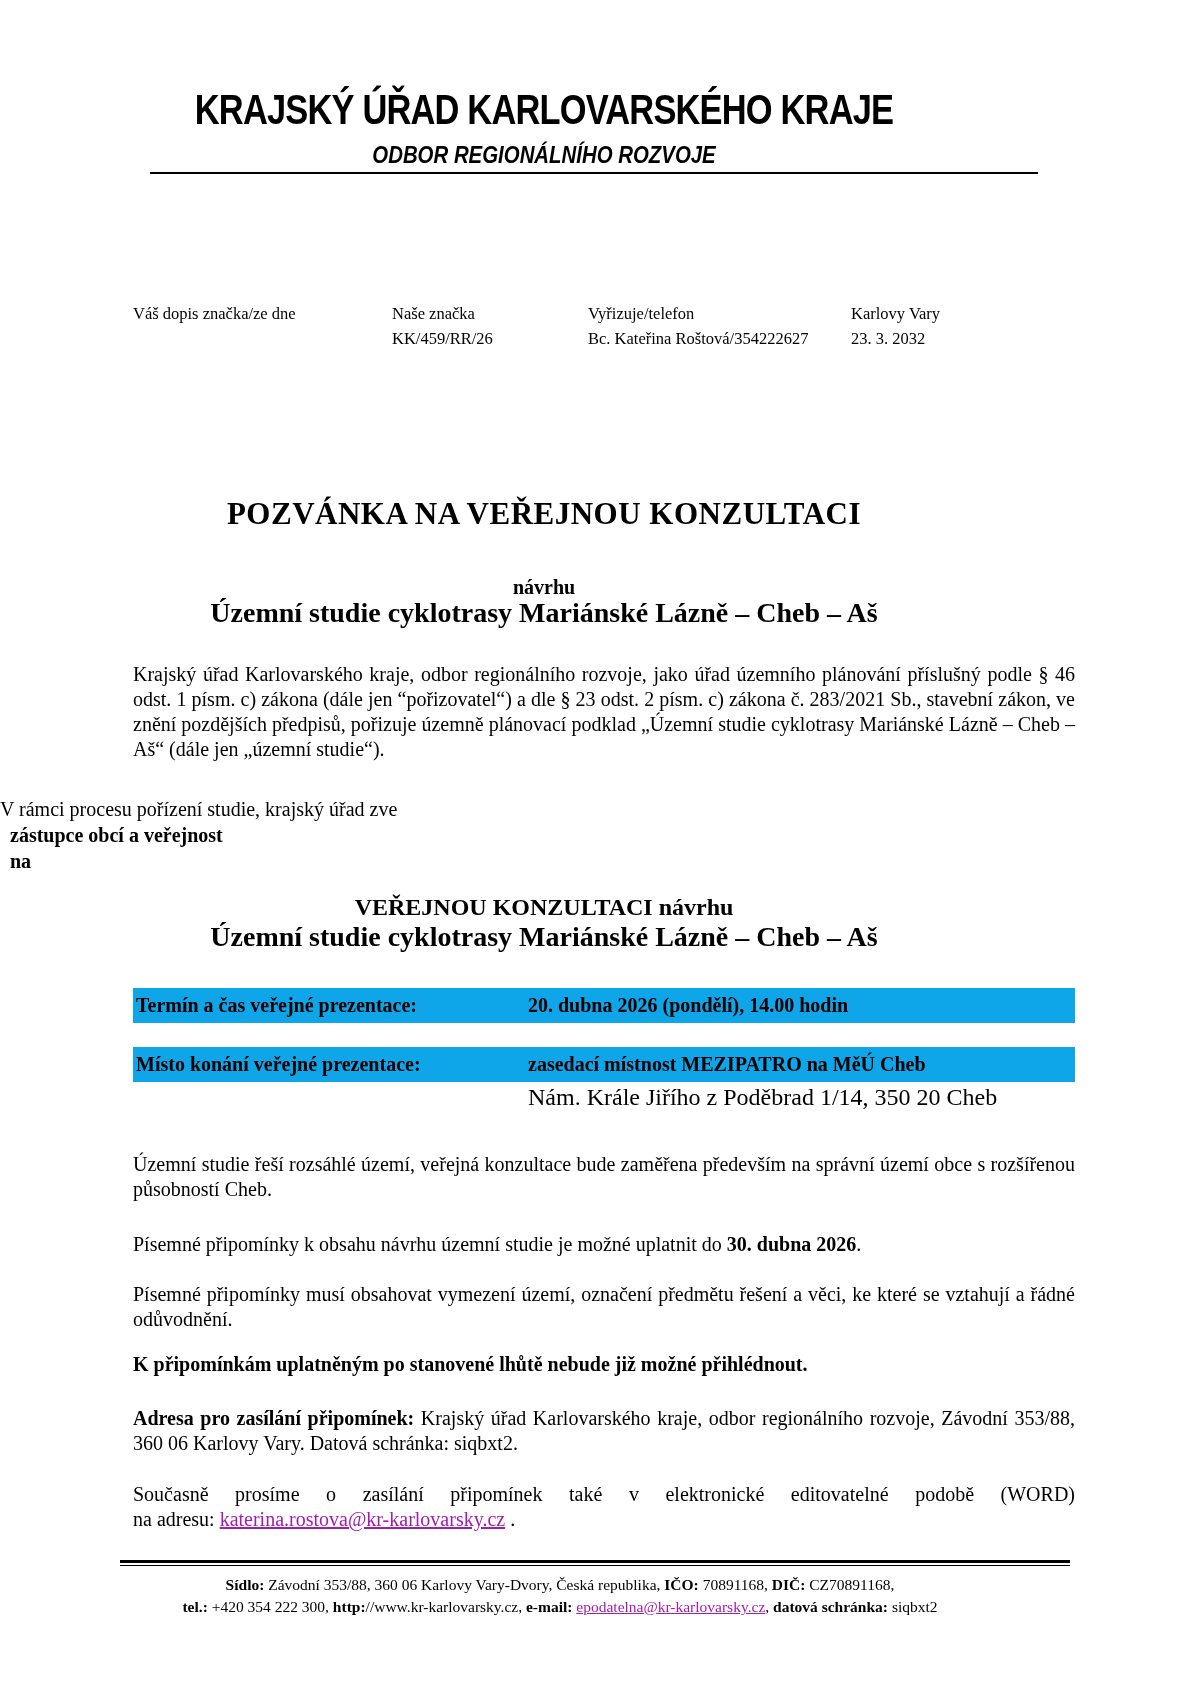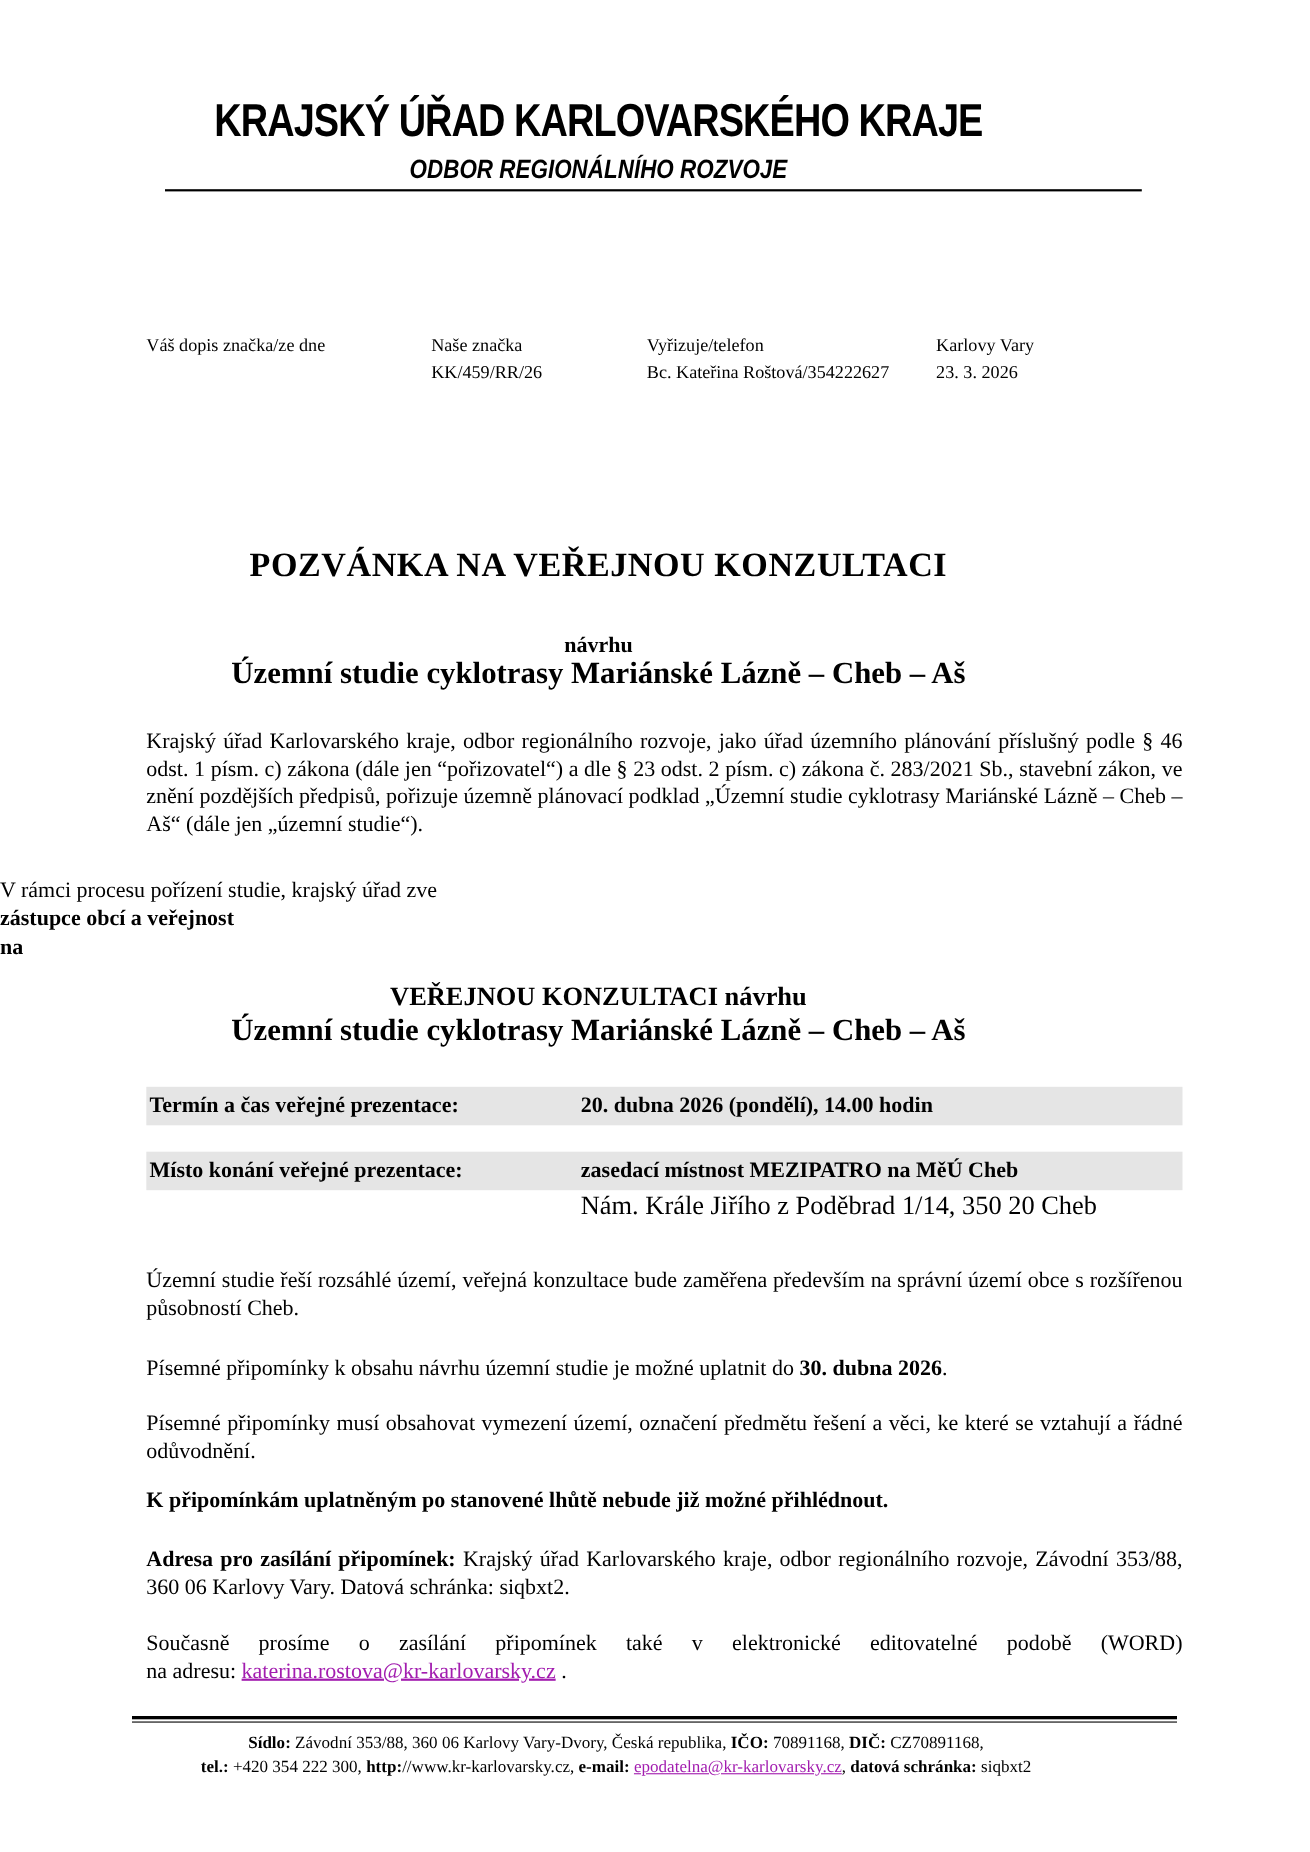--- a/index.html
+++ b/index.html
@@ -32,27 +32,27 @@
   .navrhu{position:absolute;top:576px;left:0;width:100%;text-align:center;
     font-weight:bold;font-size:20px;}
   .subject-1{position:absolute;top:597px;left:0;width:100%;text-align:center;
     font-weight:bold;font-size:28px;}
   
   .para{position:absolute;left:133px;width:942px;font-size:20px;line-height:25px;
     text-align:justify;}
   .intro{top:662px;}
   .invite-block{position:absolute;top:796px;left:0;width:100%;text-align:left;
     font-size:20px;line-height:26px;}
-  .invite-block .b{font-weight:bold;}
+  .invite-block .b{font-weight:bold;margin-left:10px;}
   .event-title{position:absolute;top:894px;left:0;width:100%;text-align:center;
     font-weight:bold;font-size:24px;}
   .event-subject{position:absolute;top:921px;left:0;width:100%;text-align:center;
     font-weight:bold;font-size:28px;}
   
-  .detail-row{position:absolute;left:133px;width:942px;height:35px;background:#e5e5e5;
+  .detail-row{position:absolute;left:133px;width:942px;height:35px;background:#0ea5e9;
     font-weight:bold;font-size:20px;line-height:35px;}
   .detail-row .d-label{position:absolute;left:3px;top:0;white-space:nowrap;}
   .detail-row .d-value{position:absolute;left:395px;top:0;white-space:nowrap;}
   .row-date{top:988px;} .row-place{top:1047px;}
   .place-address{position:absolute;left:528px;top:1084px;font-size:24px;white-space:nowrap;text-align:right;}
   .scope{top:1152px;}
   .deadline{top:1232px;text-align:left;}
   .requirements{top:1282px;}
   .warning{top:1352px;font-weight:bold;text-align:left;}
   .mailing{top:1406px;}
@@ -83,21 +83,21 @@
     <div class="ref-col ref-c2">
       <span class="lbl">Naše značka</span>
       <span class="val">KK/459/RR/26</span>
     </div>
     <div class="ref-col ref-c3">
       <span class="lbl">Vyřizuje/telefon</span>
       <span class="val">Bc. Kateřina Roštová/354222627</span>
     </div>
     <div class="ref-col ref-c4">
       <span class="lbl">Karlovy Vary</span>
-      <span class="val">23. 3. 2026</span>
+      <span class="val">23. 3. 2032</span>
     </div>
   </div>
 
   <div class="doc-title">POZVÁNKA NA VEŘEJNOU KONZULTACI</div>
   <div class="navrhu">návrhu</div>
   <div class="subject-1">Územní studie cyklotrasy Mariánské Lázně – Cheb – Aš</div>
 
   <div class="para intro">Krajský úřad Karlovarského kraje, odbor regionálního rozvoje, jako úřad územního plánování příslušný podle § 46 odst. 1 písm. c) zákona (dále jen “pořizovatel“) a dle § 23 odst. 2 písm. c) zákona č. 283/2021 Sb., stavební zákon, ve znění pozdějších předpisů, pořizuje územně plánovací podklad „Územní studie cyklotrasy Mariánské Lázně – Cheb – Aš“ (dále jen „územní studie“).</div>
 
   <div class="invite-block">

